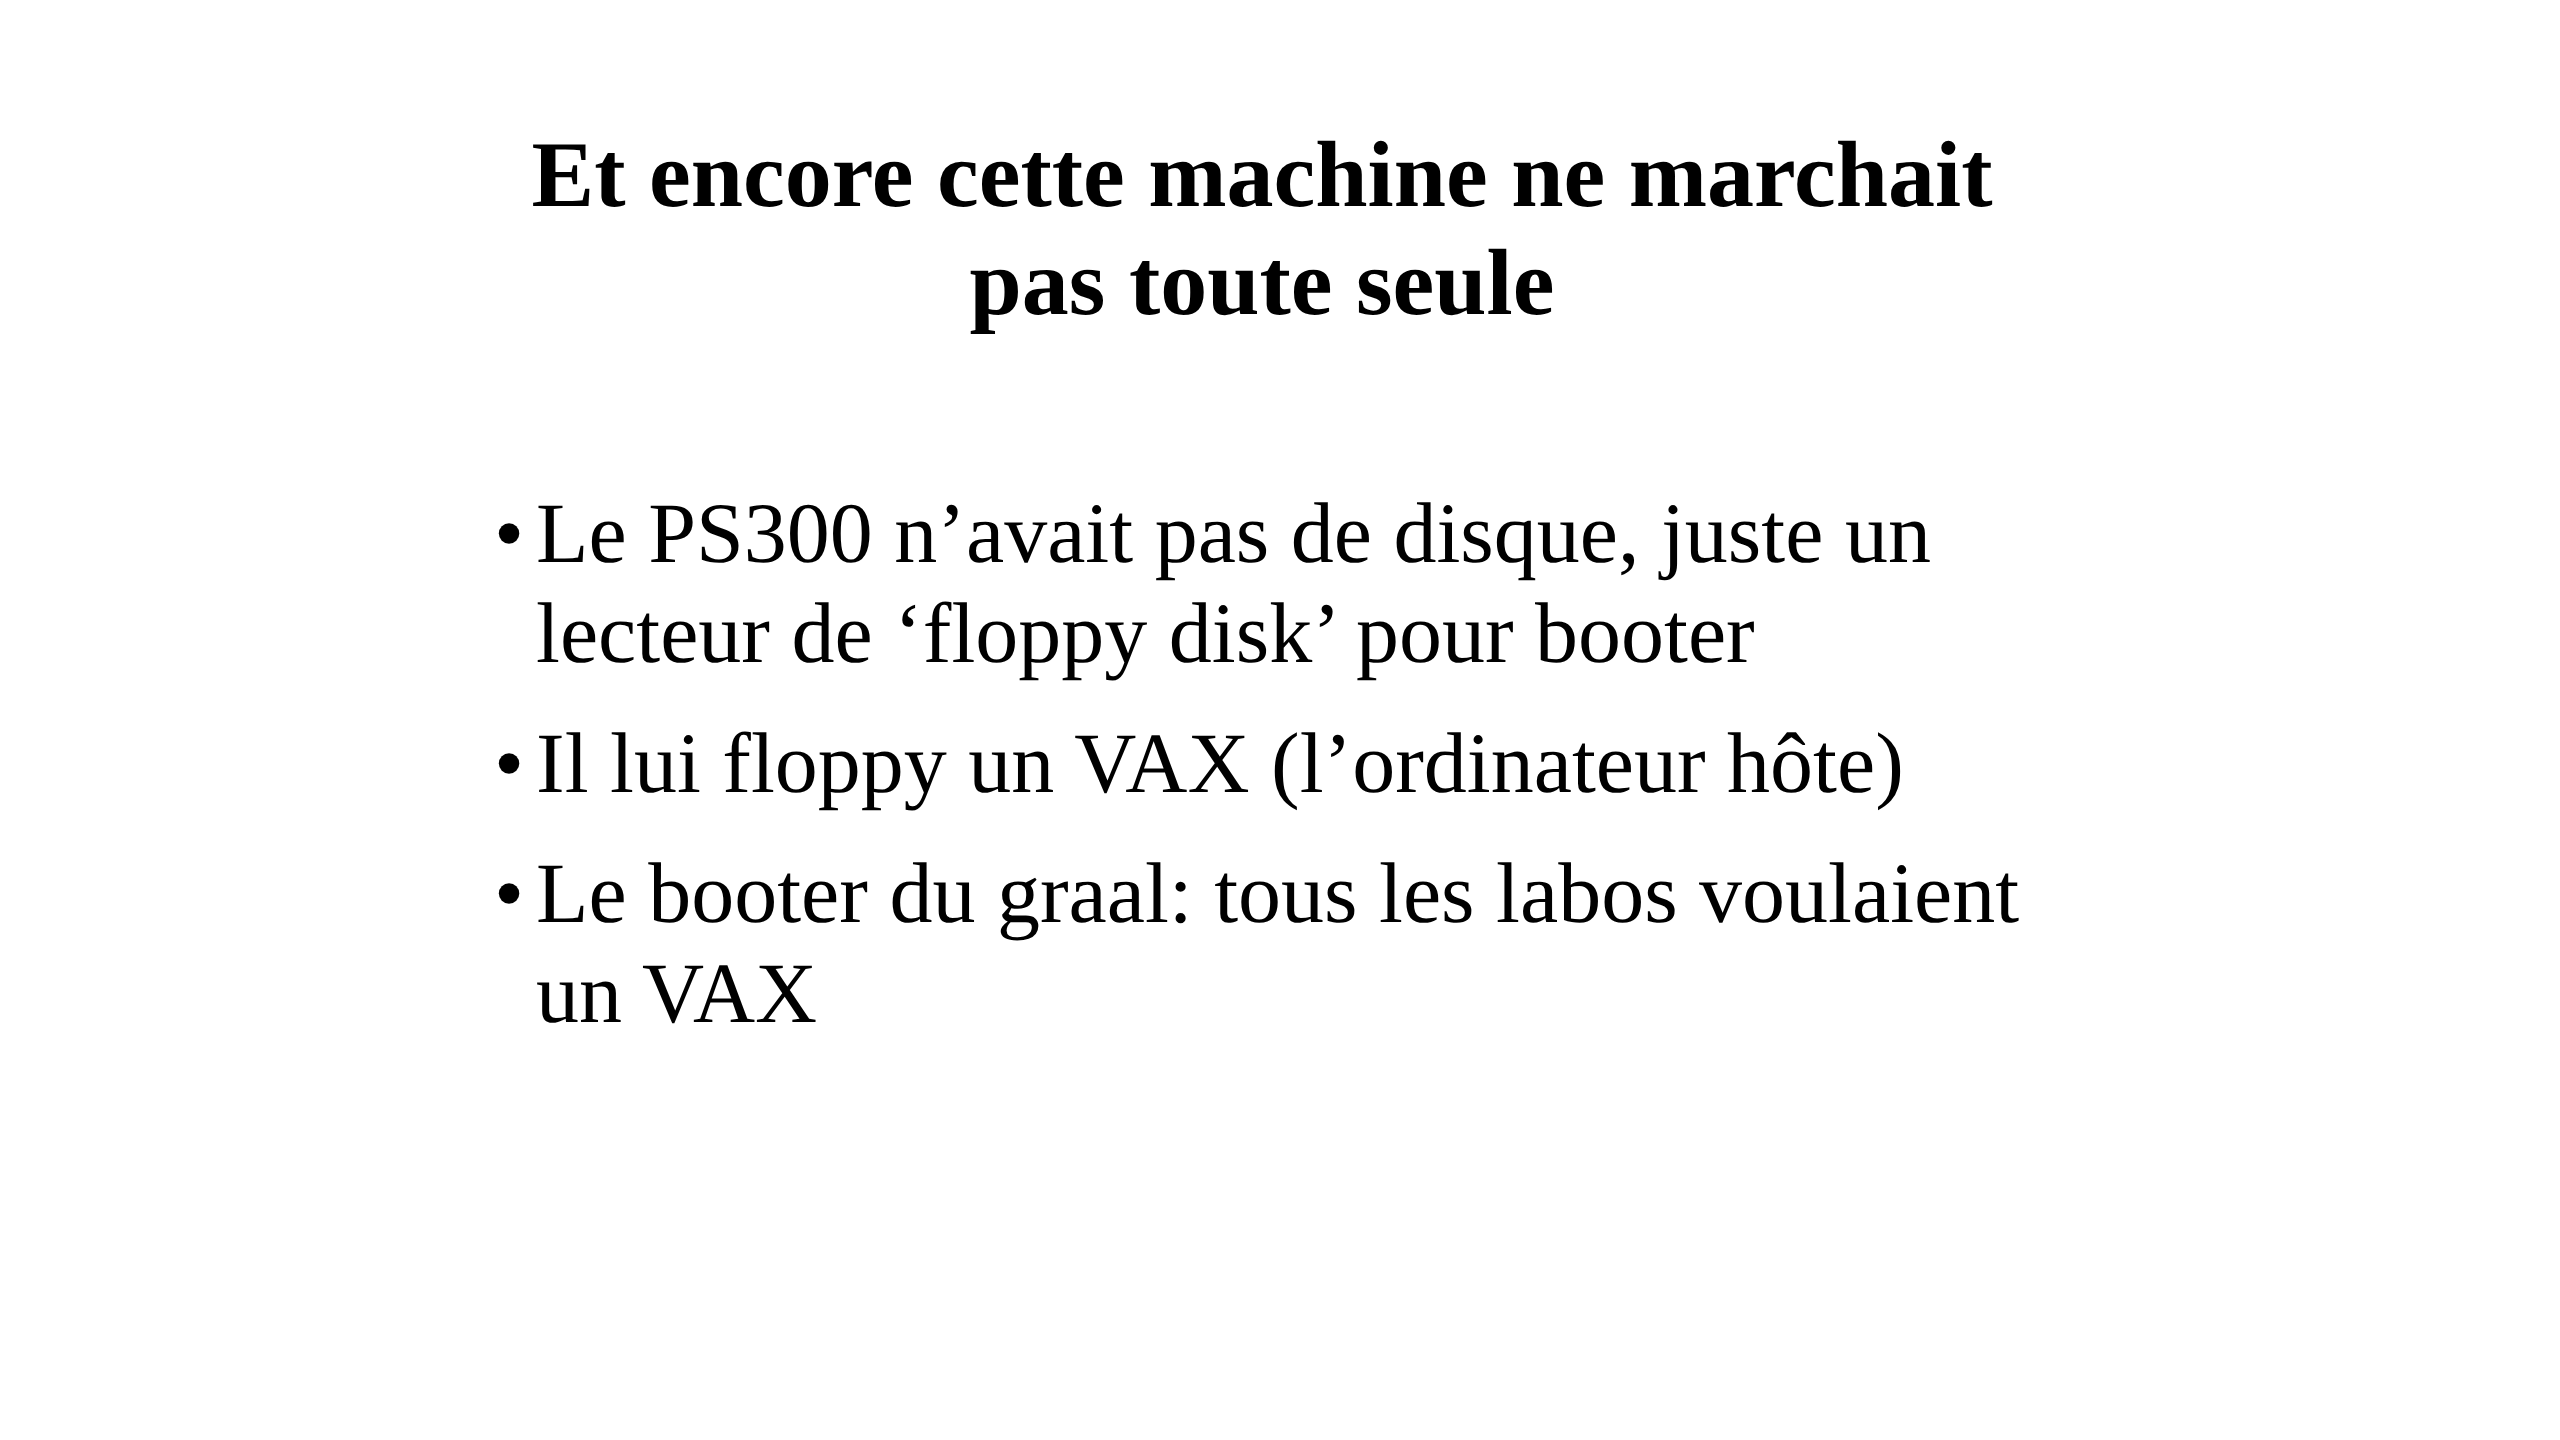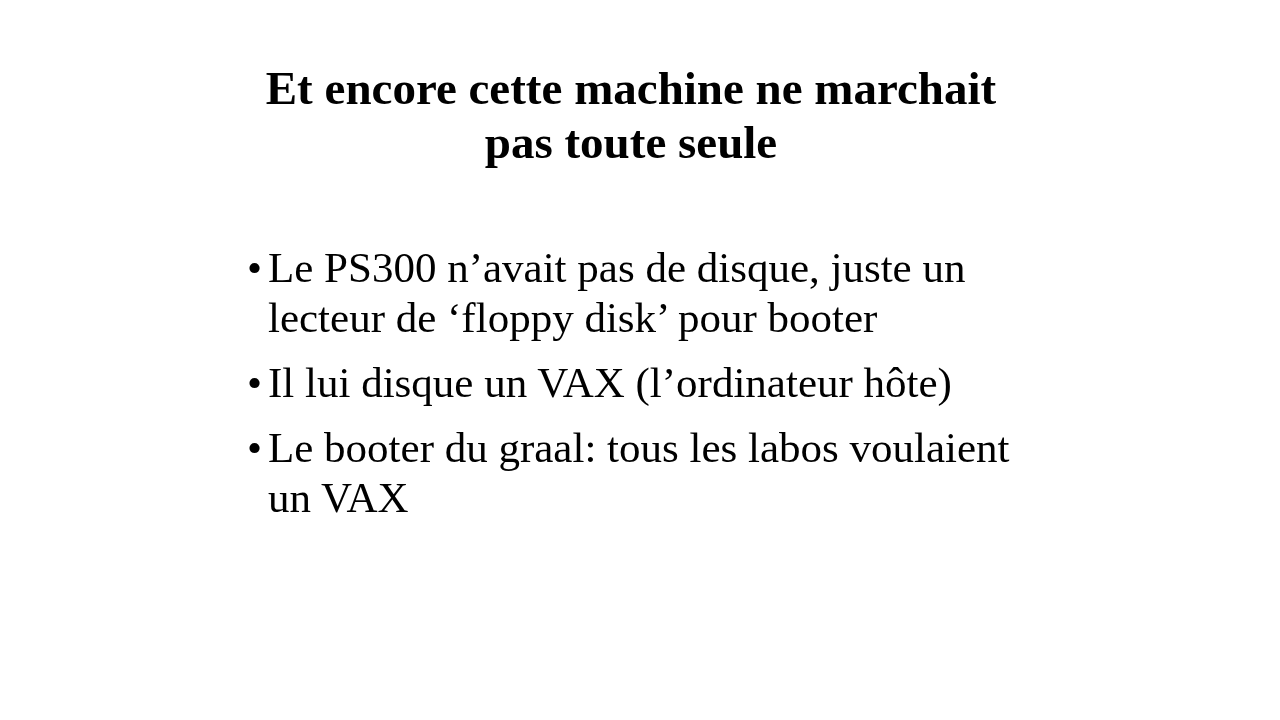--- a/index.html
+++ b/index.html
@@ -65,21 +65,21 @@
 pas toute seule</h1>
 
   <ul class="bullet-list">
     <li>
       <span class="bullet-marker">•</span>
       <span class="bullet-text">Le PS300 n’avait pas de disque, juste un
 lecteur de ‘floppy disk’ pour booter</span>
     </li>
     <li>
       <span class="bullet-marker">•</span>
-      <span class="bullet-text">Il lui disque un VAX (l’ordinateur hôte)</span>
+      <span class="bullet-text">Il lui floppy un VAX (l’ordinateur hôte)</span>
     </li>
     <li>
       <span class="bullet-marker">•</span>
       <span class="bullet-text">Le booter du graal: tous les labos voulaient
 un VAX</span>
     </li>
   </ul>
 </div>
 
 </body></html>

